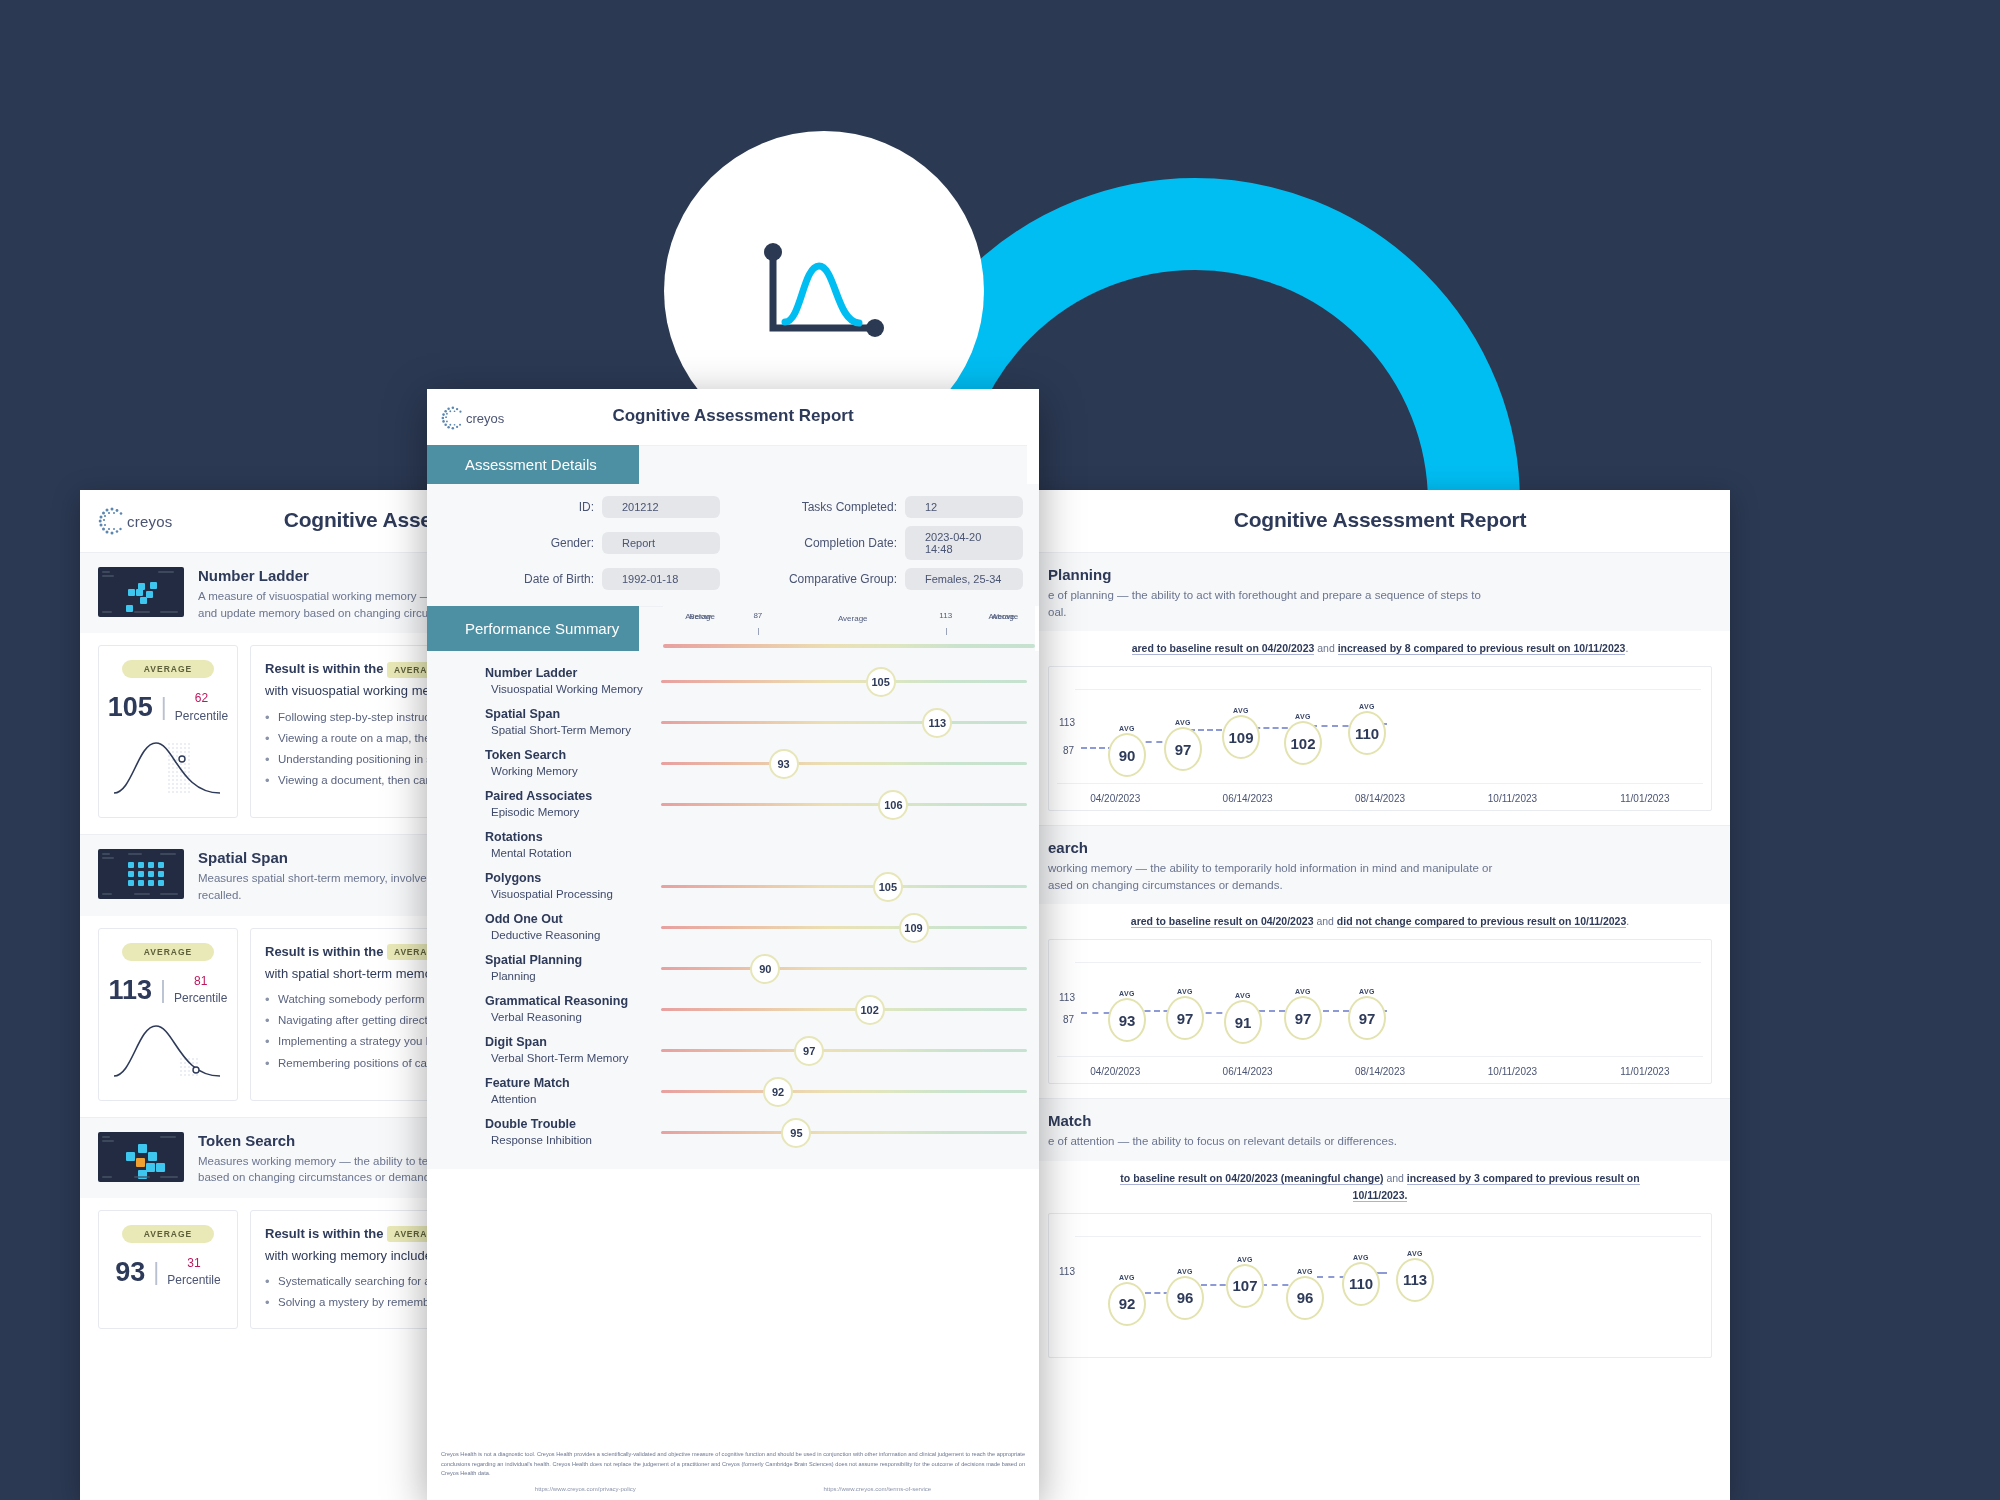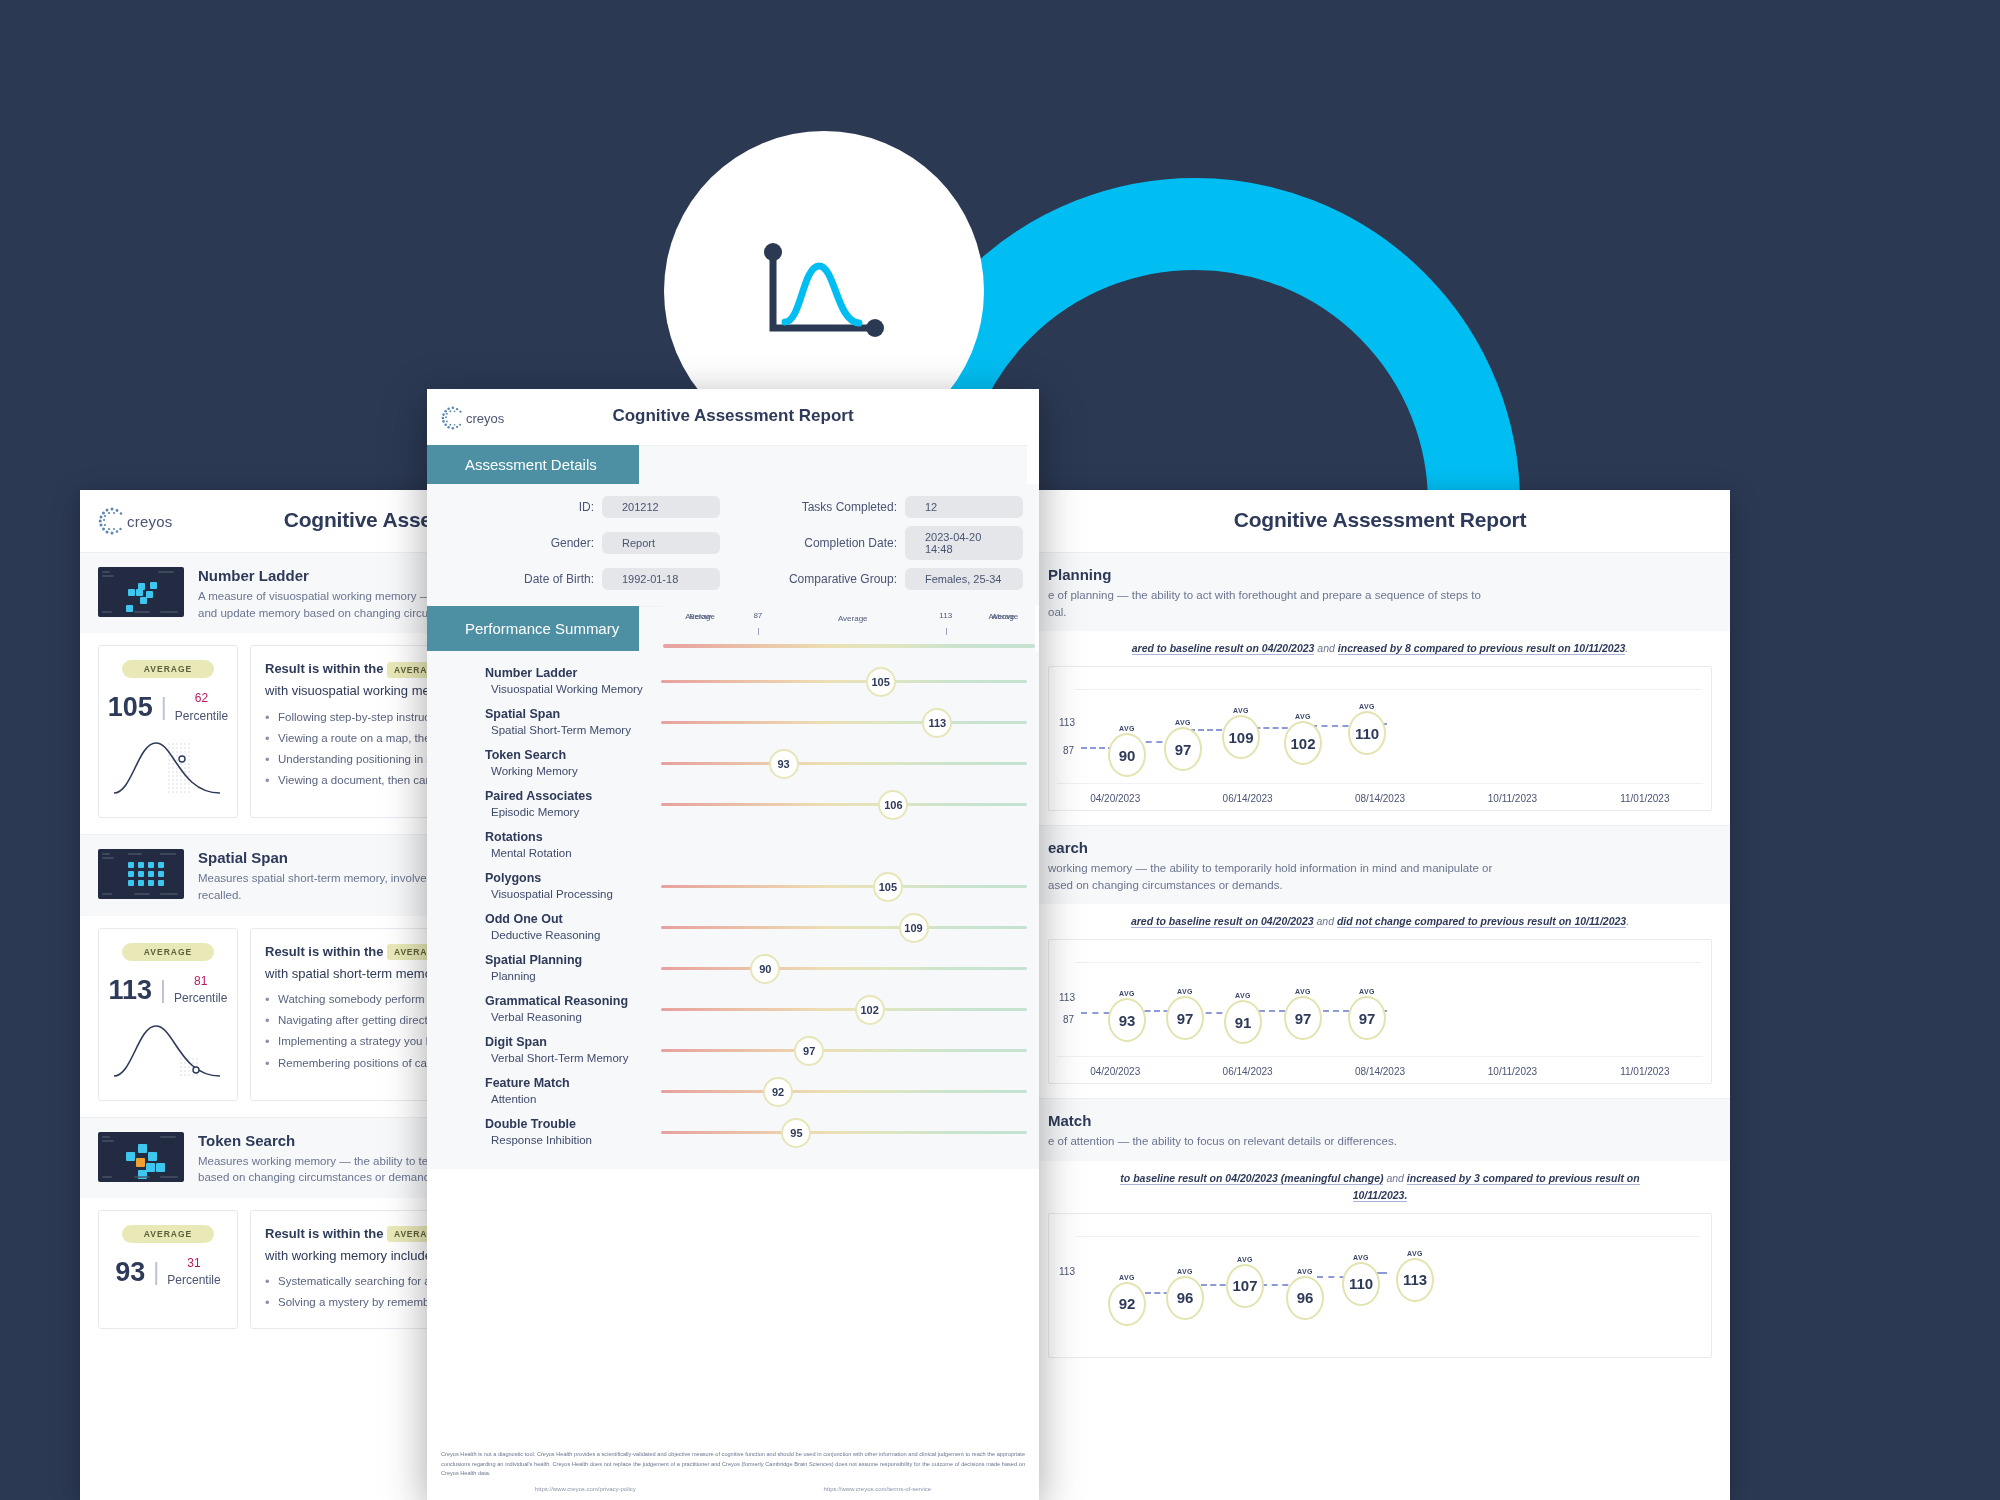--- a/index.html
+++ b/index.html
@@ -124,21 +124,21 @@
     content: "•"; position: absolute; left: 0; top: -1px; color: #8a93aa; font-size: 13px;
   }
 
   
   .trend-block { border-top: 1px solid #eceef2; }
   .trend-head { padding: 13px 18px 11px 18px; background: #f7f8fa; }
   .trend-name { font-size: 15px; font-weight: bold; color: #2e3a59; margin-bottom: 4px; }
   .trend-desc { font-size: 11.5px; color: #6b7590; line-height: 1.45; }
   .trend-note {
     padding: 9px 18px; font-size: 10.5px; color: #2e3a59; text-align: center;
-    background: #fff; line-height: 1.6; font-style: italic;
+    background: #fff; line-height: 1.6;
   }
   .trend-note b { font-weight: bold; border-bottom: 1.5px solid #aab2d8; }
   .trend-note .plain { font-weight: normal; color:#6b7590; border:none; }
   .chart-area {
     margin: 0 18px 14px 18px; border: 1px solid #e8ebf0; border-radius: 2px;
     background: #fff; position: relative; height: 145px;
   }
   .chart-plot { position: relative; height: 112px; }
   .gridline { position:absolute; left: 26px; right: 10px; height:1px; background:#eef0f4; }
   .ylab { position: absolute; font-size: 10px; color: #4a5473; }

